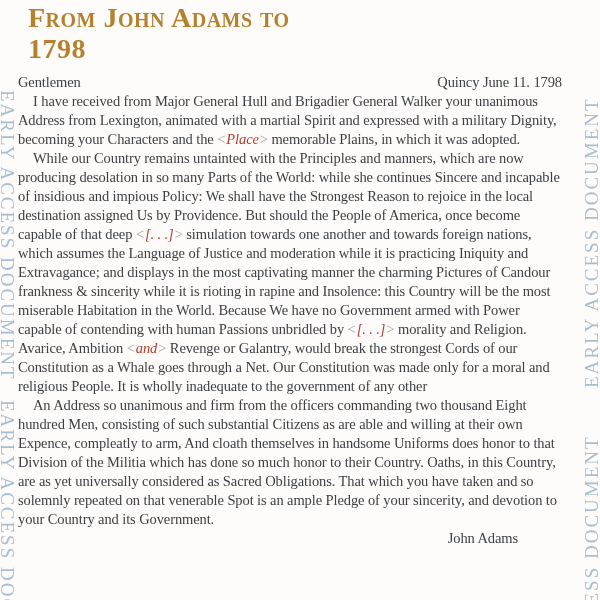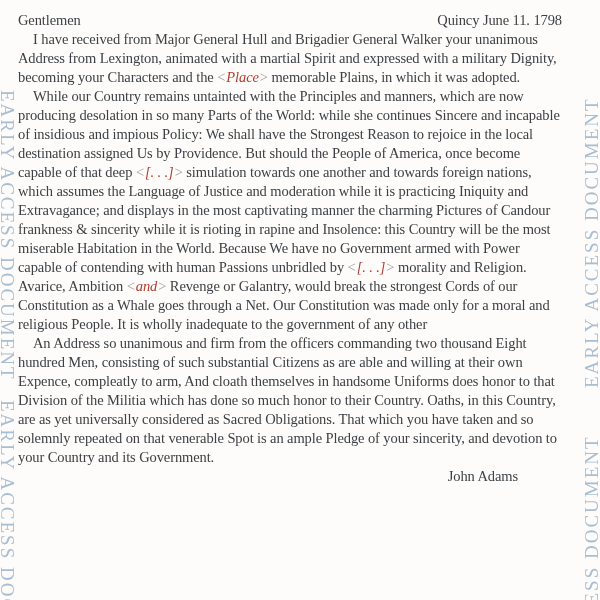--- a/index.html
+++ b/index.html
@@ -74,20 +74,22 @@
 </style>
 </head>
 <body>
 
 <span class="wm wm-down wm-left-a">EARLY ACCESS DOCUMENT</span>
 <span class="wm wm-down wm-left-b">EARLY ACCESS DOCUMENT</span>
 <span class="wm wm-up   wm-right-a">EARLY ACCESS DOCUMENT</span>
 <span class="wm wm-up   wm-right-b">EARLY ACCESS DOCUMENT</span>
 
 <h1 class="doc-title">
+  <span class="title-line">From John Adams to</span>
+  <span class="title-line">1798</span>
 </h1>
 
 <div class="letter">
   <div class="salutation-row">
     <span>Gentlemen</span>
     <span>Quincy June 11. 1798</span>
   </div>
   <div>
       <p class="body-para">I have received from Major General Hull and Brigadier General Walker your unanimous Address from Lexington, animated with a martial Spirit and expressed with a military Dignity, becoming your Characters and the <span><span class="ed-bracket">&lt;</span><span class="ed-word">Place</span><span class="ed-bracket">&gt;</span></span> memorable Plains, in which it was adopted.</p>
       <p class="body-para">While our Country remains untainted with the Principles and manners, which are now producing desolation in so many Parts of the World: while she continues Sincere and incapable of insidious and impious Policy: We shall have the Strongest Reason to rejoice in the local destination assigned Us by Providence. But should the People of America, once become capable of that deep <span><span class="ed-bracket">&lt;</span><span class="ed-word">[. . .]</span><span class="ed-bracket">&gt;</span></span> simulation towards one another and towards foreign nations, which assumes the Language of Justice and moderation while it is practicing Iniquity and Extravagance; and displays in the most captivating manner the charming Pictures of Candour frankness &amp; sincerity while it is rioting in rapine and Insolence: this Country will be the most miserable Habitation in the World. Because We have no Government armed with Power capable of contending with human Passions unbridled by <span><span class="ed-bracket">&lt;</span><span class="ed-word">[. . .]</span><span class="ed-bracket">&gt;</span></span> morality and Religion. Avarice, Ambition <span><span class="ed-bracket">&lt;</span><span class="ed-word">and</span><span class="ed-bracket">&gt;</span></span> Revenge or Galantry, would break the strongest Cords of our Constitution as a Whale goes through a Net. Our Constitution was made only for a moral and religious People. It is wholly inadequate to the government of any other</p>

